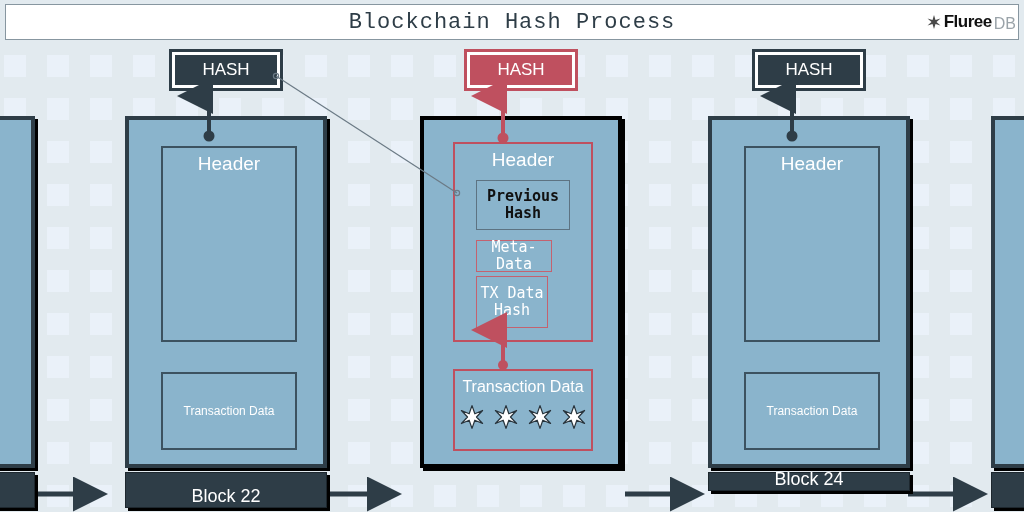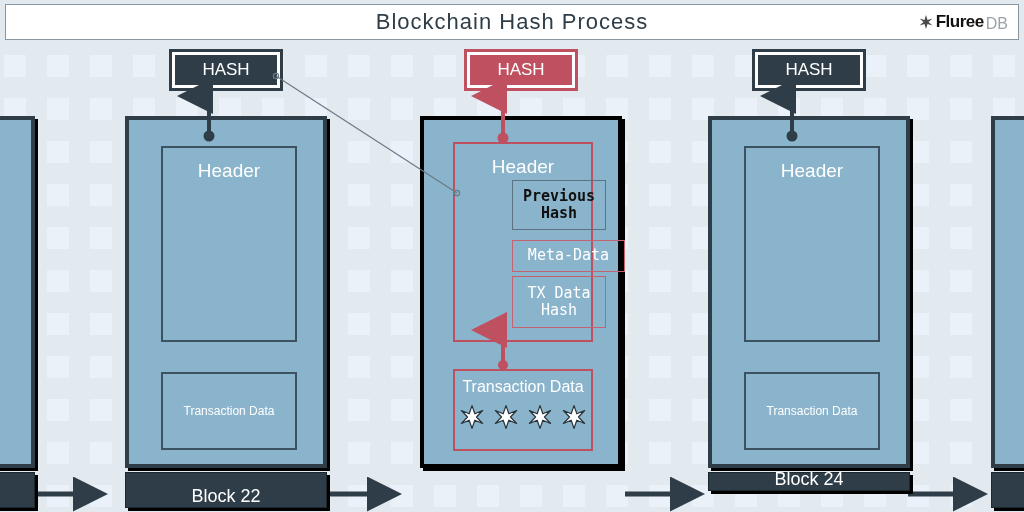--- a/index.html
+++ b/index.html
@@ -33,25 +33,25 @@
   }
 
   
   #titlebar{
     position:absolute;left:5px;top:4px;width:1012px;height:34px;
     background:#ffffff;border:1px solid #8796a0;
     z-index:30;
     display:flex;align-items:center;justify-content:center;
   }
   #title-text{
-    font-family:Liberation Sans, sans-serif;
+    font-family:Liberation Mono, monospace;
     font-size:22px;color:#2e3d47;letter-spacing:1px;white-space:nowrap;
   }
   #brand{
-    position:absolute;right:10px;top:50%;transform:translateY(-50%);
+    position:absolute;right:2px;top:50%;transform:translateY(-50%);
     display:flex;align-items:center;gap:2px;
   }
   #brand-mark{width:16px;height:16px;display:block;}
   #brand-fluree{
     font-family:"Liberation Sans",sans-serif;font-weight:bold;
     font-size:17px;color:#111;letter-spacing:-0.5px;
   }
   #brand-db{
     font-family:"Liberation Sans",sans-serif;
     font-size:16px;color:#9aa3a9;letter-spacing:0px;position:relative;top:2px;
@@ -82,32 +82,31 @@
     font-family:Liberation Sans, sans-serif;
     font-size:18px;color:#ffffff;
     box-shadow:3px 3px 0 #000;
   }
   .blocklabel.dark{background:#2e3d47;border:1px solid #1d272e;}
   .blocklabel.red {background:#bf505f;border:1px solid #000;}
 
   .innerbox{
     position:absolute;box-sizing:border-box;
     display:flex;align-items:flex-start;justify-content:center;
-    color:#ffffff;font-size:19px;padding-top:12px;
+    color:#ffffff;font-size:19px;padding-top:5px;
   }
   .innerbox.slate{border:2px solid #3c5260;}
   .innerbox.red{border:2px solid #bf505f;}
 
   .smallbox{
     position:absolute;box-sizing:border-box;
     display:flex;align-items:center;justify-content:center;
     text-align:center;line-height:1.15;
     font-family:"DejaVu Sans Mono","Liberation Mono",monospace;
     font-size:15px;
-    margin-left:36px;
   }
   .smallbox.prev{
     border:1px solid #5d7382;color:#111;font-weight:bold;background:transparent;
   }
   .smallbox.redline{border:1px solid #c4626f;color:#ffffff;}
 
   .txlabel{
     position:absolute;box-sizing:border-box;
     text-align:center;color:#fff;font-size:12px;
   }
@@ -188,25 +187,25 @@
 
     <div class="innerbox red" style="left:29px;top:22px;width:140px;height:200px;">
       <span>Header</span>
     </div>
 
     <div class="smallbox prev" style="left:52px;top:60px;width:94px;height:50px;flex-direction:column;">
       <span>Previous</span>
       <span>Hash</span>
     </div>
 
-    <div class="smallbox redline" style="left:52px;top:120px;width:113px;height:32px;">
+    <div class="smallbox redline" style="left:52px;top:120px;width:76px;height:32px;">
       <span>Meta-Data</span>
     </div>
 
-    <div class="smallbox redline" style="left:52px;top:156px;width:94px;height:52px;flex-direction:column;justify-content:center;">
+    <div class="smallbox redline" style="left:52px;top:156px;width:72px;height:52px;flex-direction:column;justify-content:center;">
       <span>TX Data</span>
       <span>Hash</span>
     </div>
 
     <div class="innerbox red" style="left:29px;top:249px;width:140px;height:82px;padding-top:0;
                 flex-direction:column;align-items:center;justify-content:flex-start;">
       <span class="txlabel big" style="position:relative;margin-top:7px;">Transaction Data</span>
       <div style="display:flex;gap:8px;margin-top:8px;">
         <svg width="26" height="26" viewBox="0 0 32 32">
           <path d="M16 2 L19.5 12 L29 8 L21.5 16 L29 24 L19.5 20 L16 30 L12.5 20 L3 24 L10.5 16 L3 8 L12.5 12 Z" fill="#ffffff" stroke="#27333b" stroke-width="1.5" stroke-linejoin="round"></path>

